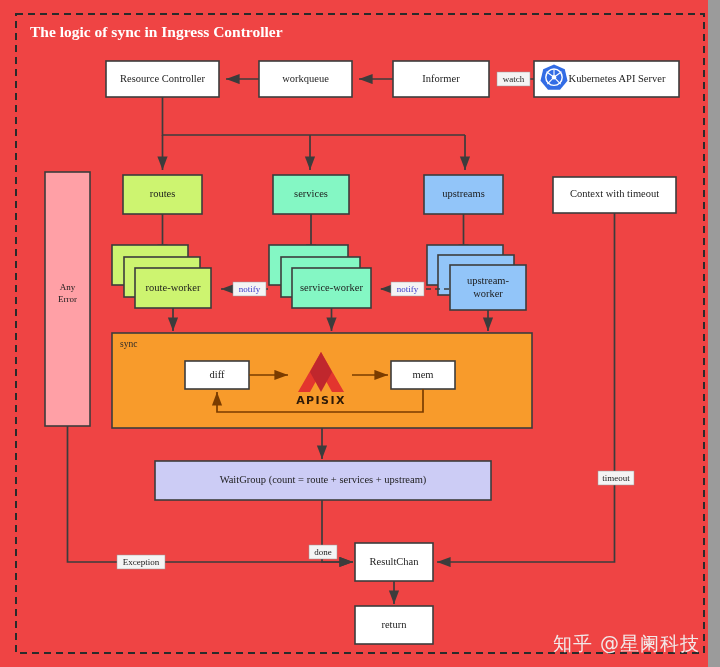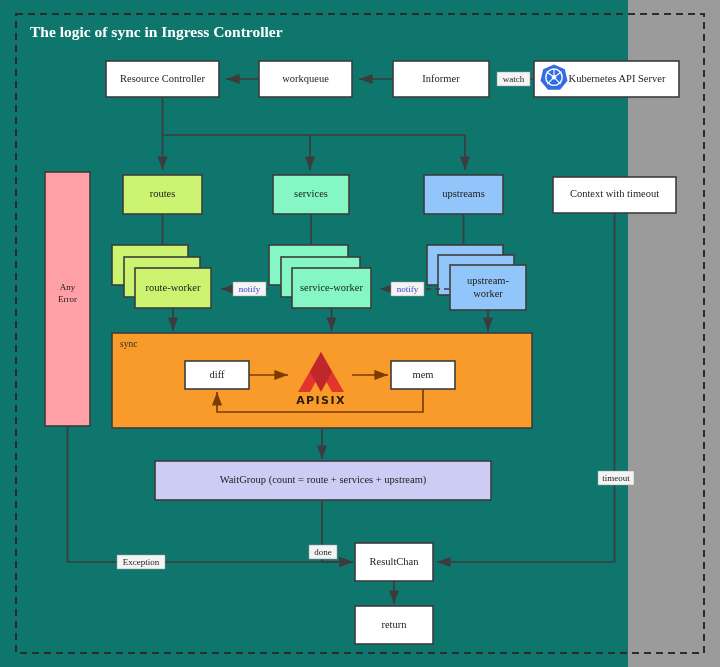--- a/index.html
+++ b/index.html
@@ -1,18 +1,18 @@
 <!DOCTYPE html>
 <html><head>
 <meta charset="utf-8">
 <style>
   html,body{margin:0;padding:0;background:#9b9b9b;}
   body{width:720px;height:667px;overflow:hidden;
        font-family:"Liberation Serif", serif;}
-  #stage{position:relative;width:628px;height:667px;background:#0f766e;}
+  #stage{position:relative;width:708px;height:667px;background:#ef4444;}
   svg{position:absolute;left:0;top:0;}
   .dashed-frame{fill:none;stroke:#2b2b2b;stroke-width:2;stroke-dasharray:7 5;}
   .node-rect{stroke:#3c3c3c;stroke-width:1.6;}
   .wht{fill:#ffffff;}
   .routes{fill:#cdf470;}
   .services{fill:#84f7c4;}
   .upstreams{fill:#92c5f9;}
   .route-w{fill:#cdf470;}
   .service-w{fill:#84f7c4;}
   .upstream-w{fill:#92c5f9;}
@@ -187,14 +187,15 @@
 
   <rect class="node-rect wht" x="355" y="543" width="78" height="38"></rect>
   <text class="lbl" x="394" y="562.5">ResultChan</text>
 
   <line class="edge" x1="394" y1="581" x2="394" y2="604" marker-end="url(#arrow)"></line>
 
   <rect class="node-rect wht" x="355" y="606" width="78" height="38"></rect>
   <text class="lbl" x="394" y="625.5">return</text>
 </svg>
 
+<div class="wm">知乎 @星阑科技</div>
 
 </div>
 
 </body></html>

